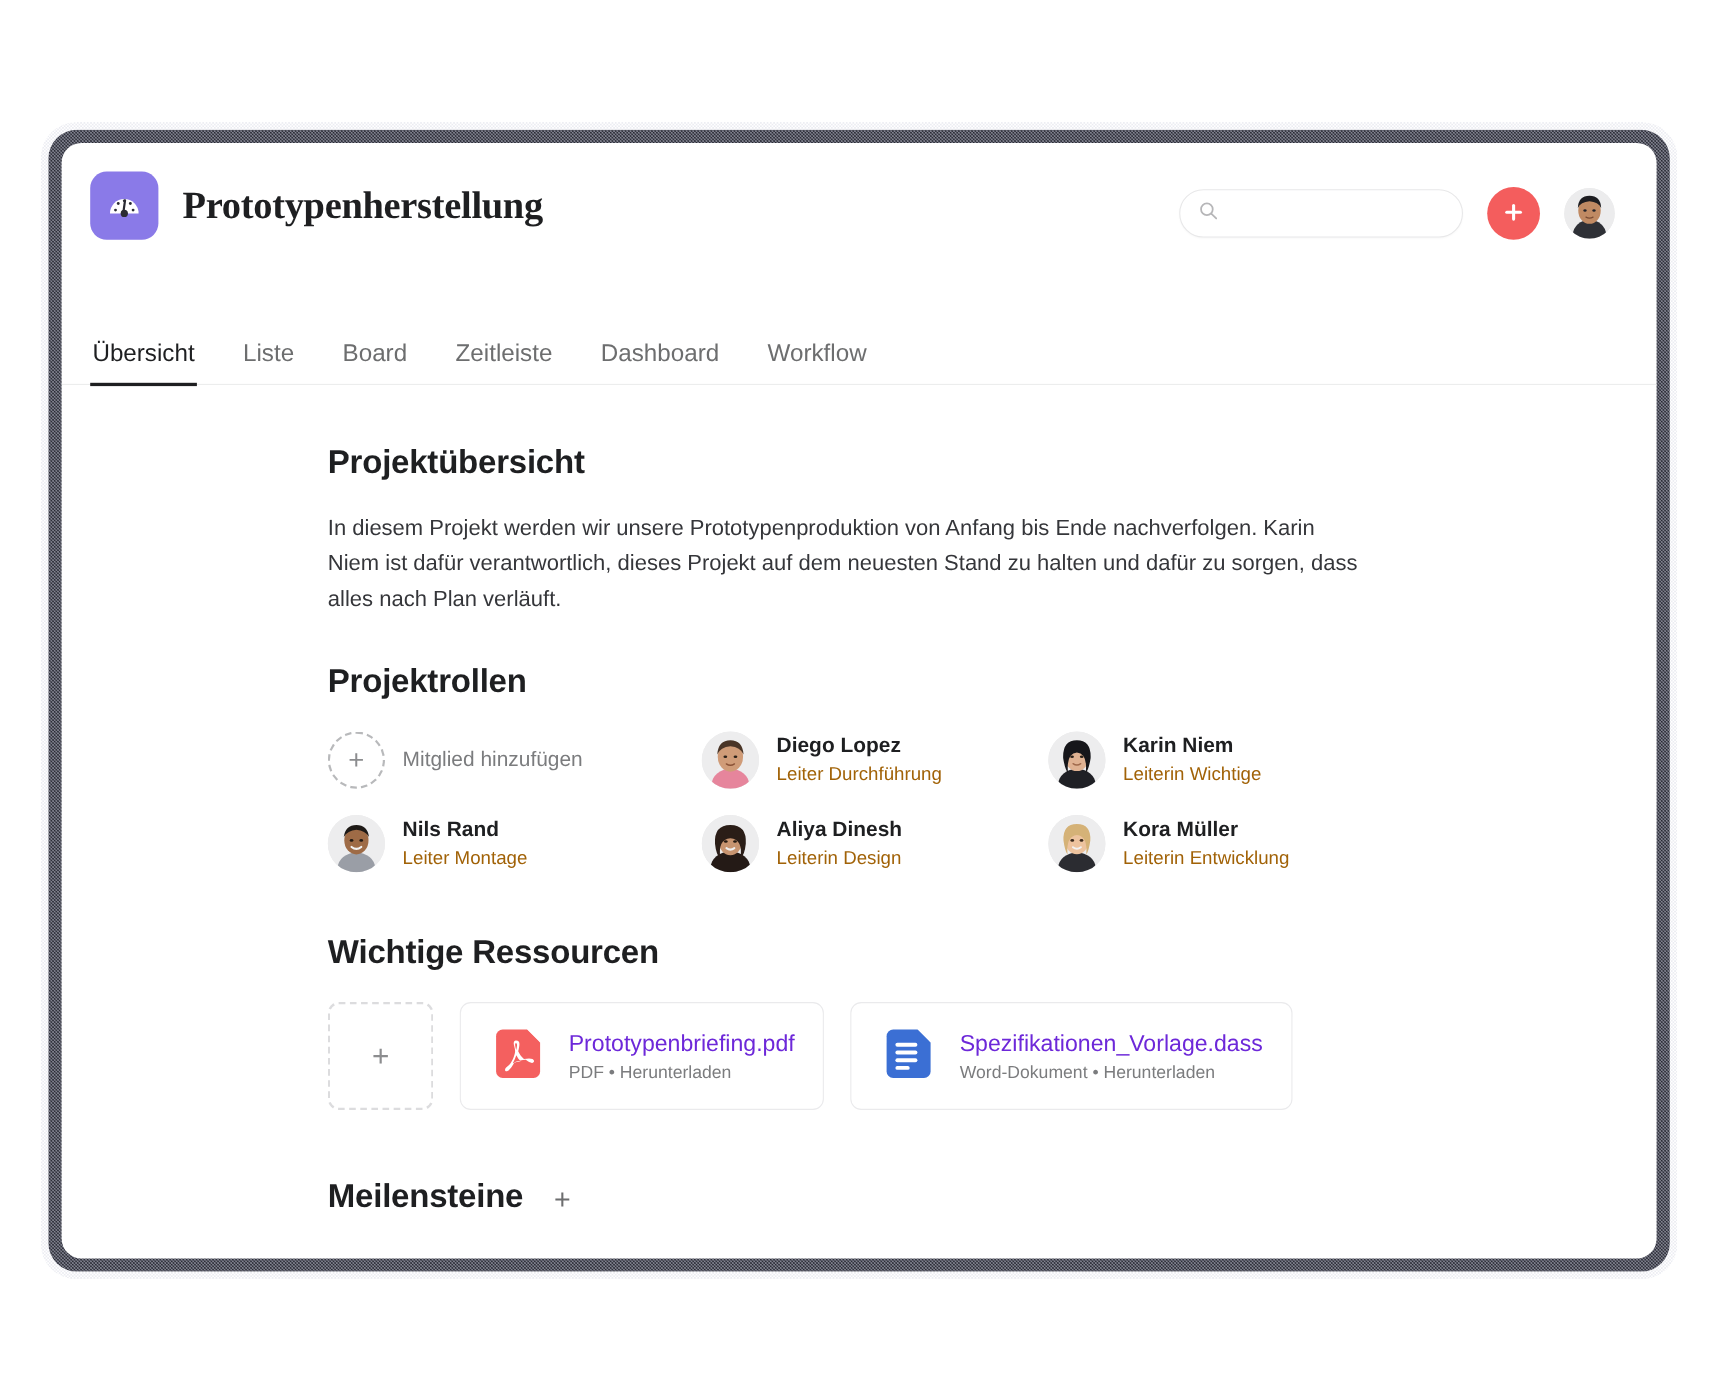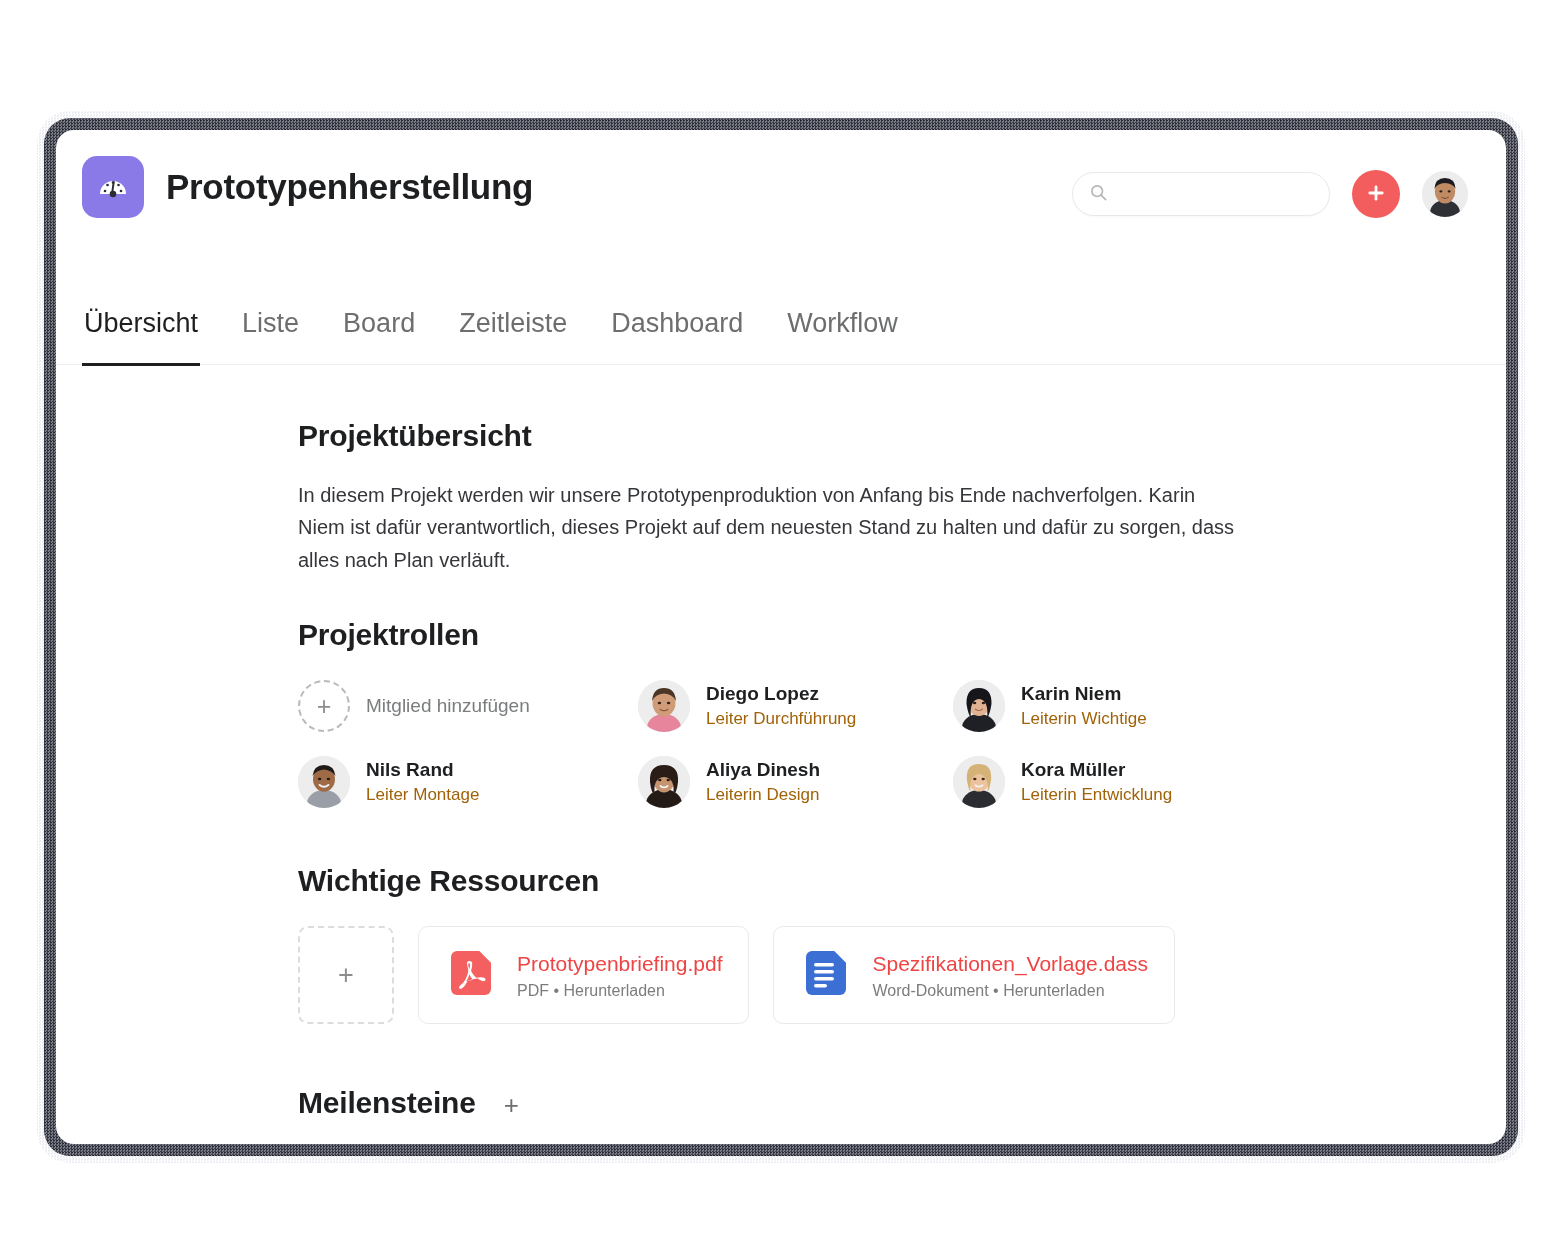--- a/index.html
+++ b/index.html
@@ -65,20 +65,21 @@
   .topbar {
     position: relative;
     height: 152px;
     padding: 26px 40px 0 26px;
   }
 
   .title-row {
     display: flex;
     align-items: center;
     gap: 22px;
+    font-family: Liberation Serif, serif;
   }
 
   .project-icon {
     width: 62px;
     height: 62px;
     border-radius: 15px;
     background: #8a7ae8;
     display: flex;
     align-items: center;
     justify-content: center;
@@ -152,23 +153,23 @@
 
   
   .tabs {
     display: flex;
     gap: 40px;
     padding: 0 26px;
     margin-top: 26px;
     border-bottom: 1.5px solid #eceded;
   }
   .tab {
-    font-size: 27px;
+    font-size: 22px;
     color: #6d6e6f;
-    padding: 0 2px 24px 2px;
+    padding: 0 2px 14px 2px;
     cursor: pointer;
     white-space: nowrap;
     border-bottom: 3px solid transparent;
     margin-bottom: -2px;
     background: none;
     border-left: 0; border-right: 0; border-top: 0;
     font-family: inherit;
   }
   .tab.active {
     color: #1e1f21;
@@ -279,21 +280,21 @@
     border-radius: 10px;
     display: flex;
     align-items: center;
     gap: 20px;
     padding: 0 26px 0 22px;
     cursor: pointer;
     background: #fff;
   }
   .res-name {
     font-size: 21px;
-    color: #ef4444;
+    color: #6d28d9;
     line-height: 1.35;
     white-space: nowrap;
   }
   .res-meta {
     font-size: 16px;
     color: #7b7c7e;
     margin-top: 4px;
     white-space: nowrap;
   }
 

